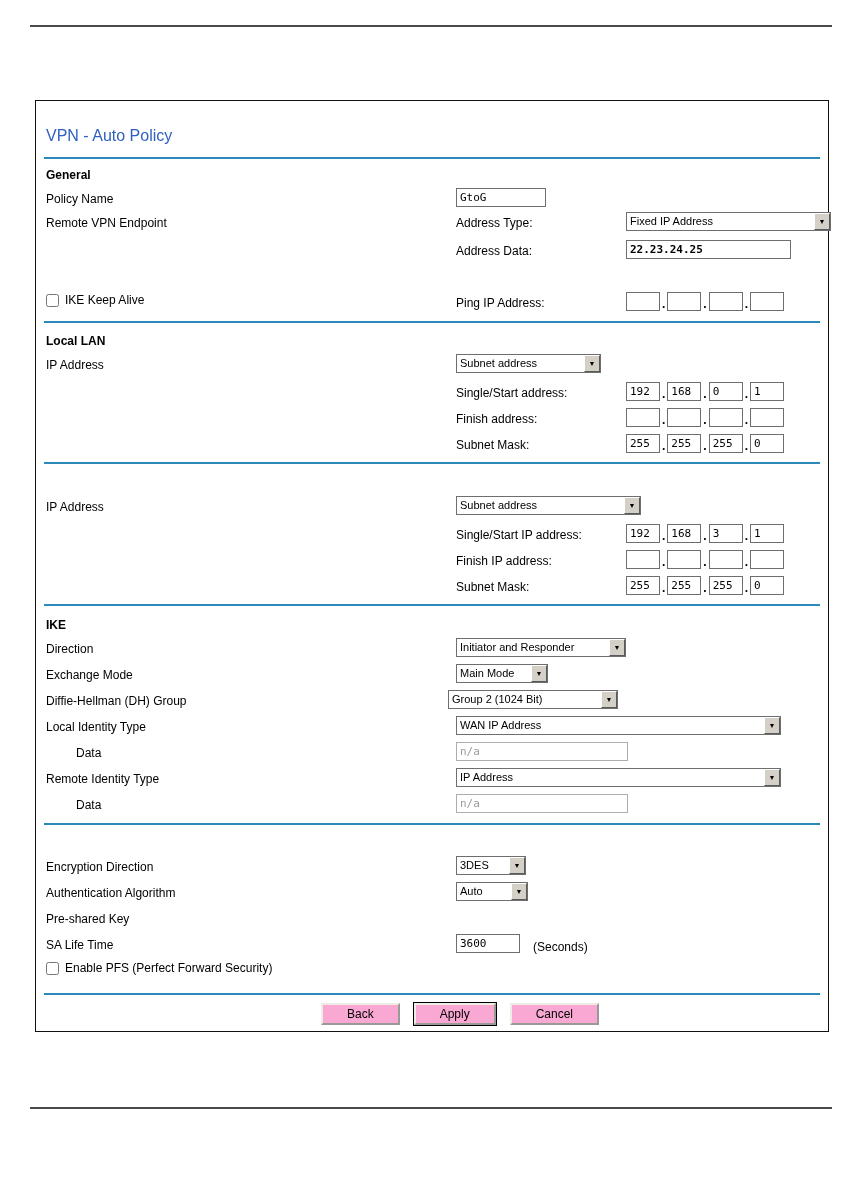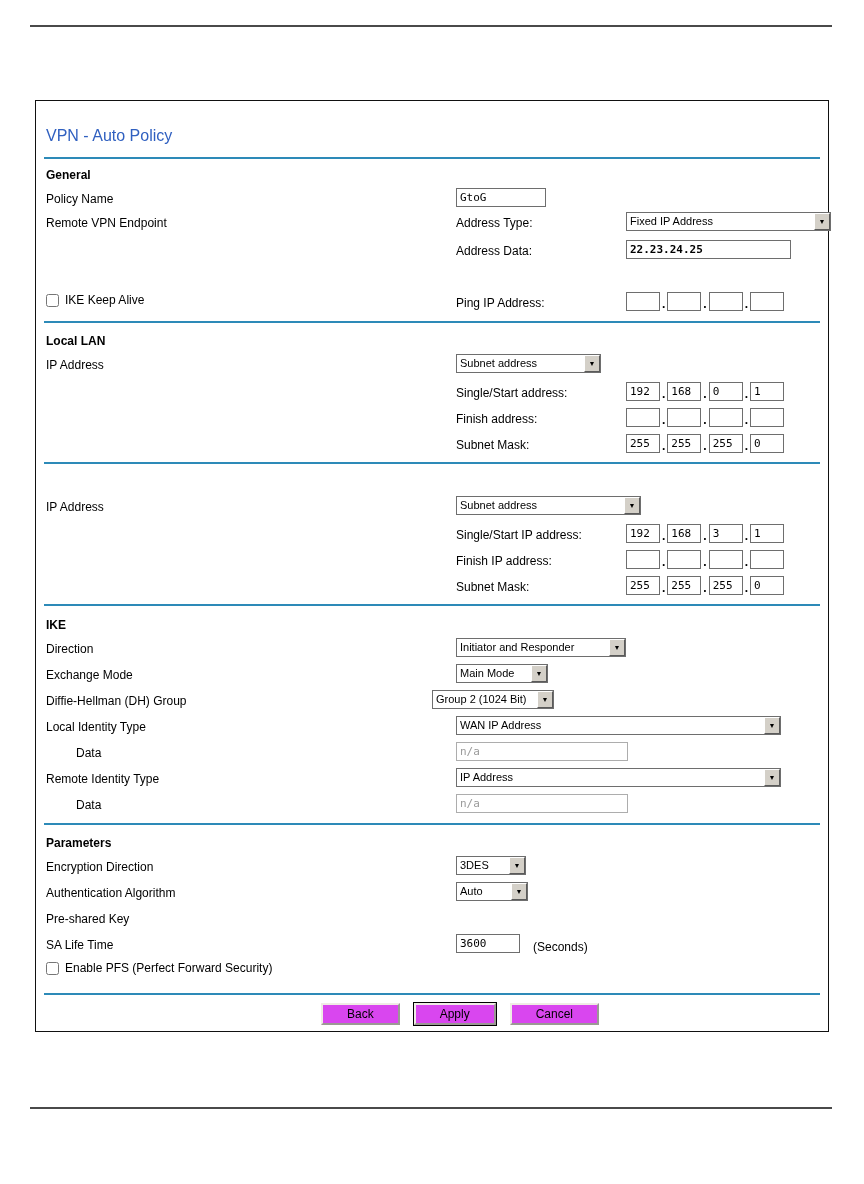--- a/index.html
+++ b/index.html
@@ -52,21 +52,21 @@
     width: 16px; background: #d4d0c8;
     border: 1px solid; border-color: #fff #5a5a5a #5a5a5a #fff;
     display: flex; align-items: center; justify-content: center;
     font-size: 7px; color: #000; flex: none;
   }
   .chk { display: inline-flex; align-items: center; gap: 6px; font-size: 12px; }
   .chk input { width: 13px; height: 13px; margin: 0; }
   .btnrow { display: flex; justify-content: center; gap: 14px; height: 26px; padding-left: 56px; }
   .btn {
     font-family: "Liberation Sans", sans-serif; font-size: 12px; color: #000;
-    background: #d946ef; border: 2px outset #efece5; padding: 1px 24px; height: 22px;
+    background: #f9a8d4; border: 2px outset #efece5; padding: 1px 24px; height: 22px;
     cursor: pointer;
   }
   .btn-default { outline: 1px solid #000; }
 </style>
 </head>
 <body>
 
 <div class="doc-rule" style="top:25px"></div>
 
 <div class="panel">
@@ -235,21 +235,21 @@
   <div class="row" style="top:562px">
     <span class="c1 lbl">Exchange Mode</span>
     <span class="sel" style="left:420px;width:92px">
       <span class="sel-text">Main Mode</span>
       <span class="sel-btn">▼</span>
     </span>
   </div>
 
   <div class="row" style="top:588px">
     <span class="c1 lbl">Diffie-Hellman (DH) Group</span>
-    <span class="sel" style="left:396px;width:122px">
+    <span class="sel" style="left:412px;width:170px">
       <span class="sel-text">Group 2 (1024 Bit)</span>
       <span class="sel-btn">▼</span>
     </span>
   </div>
 
   <div class="row" style="top:614px">
     <span class="c1 lbl">Local Identity Type</span>
     <span class="sel" style="left:420px;width:325px">
       <span class="sel-text">WAN IP Address</span>
       <span class="sel-btn">▼</span>
@@ -269,23 +269,20 @@
     </span>
   </div>
 
   <div class="row" style="top:692px">
     <span class="c1i lbl">Data</span>
     <input class="tin dis abs" style="left: 420px; width: 172px;" value="n/a">
   </div>
 
   <div class="divider" style="top:722px"></div>
 
-  <div class="row" style="top:730px">
-    <span class="c1 heading">Parameters</span>
-  </div>
 
   <div class="row" style="top:754px">
     <span class="c1 lbl">Encryption Direction</span>
     <span class="sel" style="left:420px;width:70px">
       <span class="sel-text">3DES</span>
       <span class="sel-btn">▼</span>
     </span>
   </div>
 
   <div class="row" style="top:780px">

